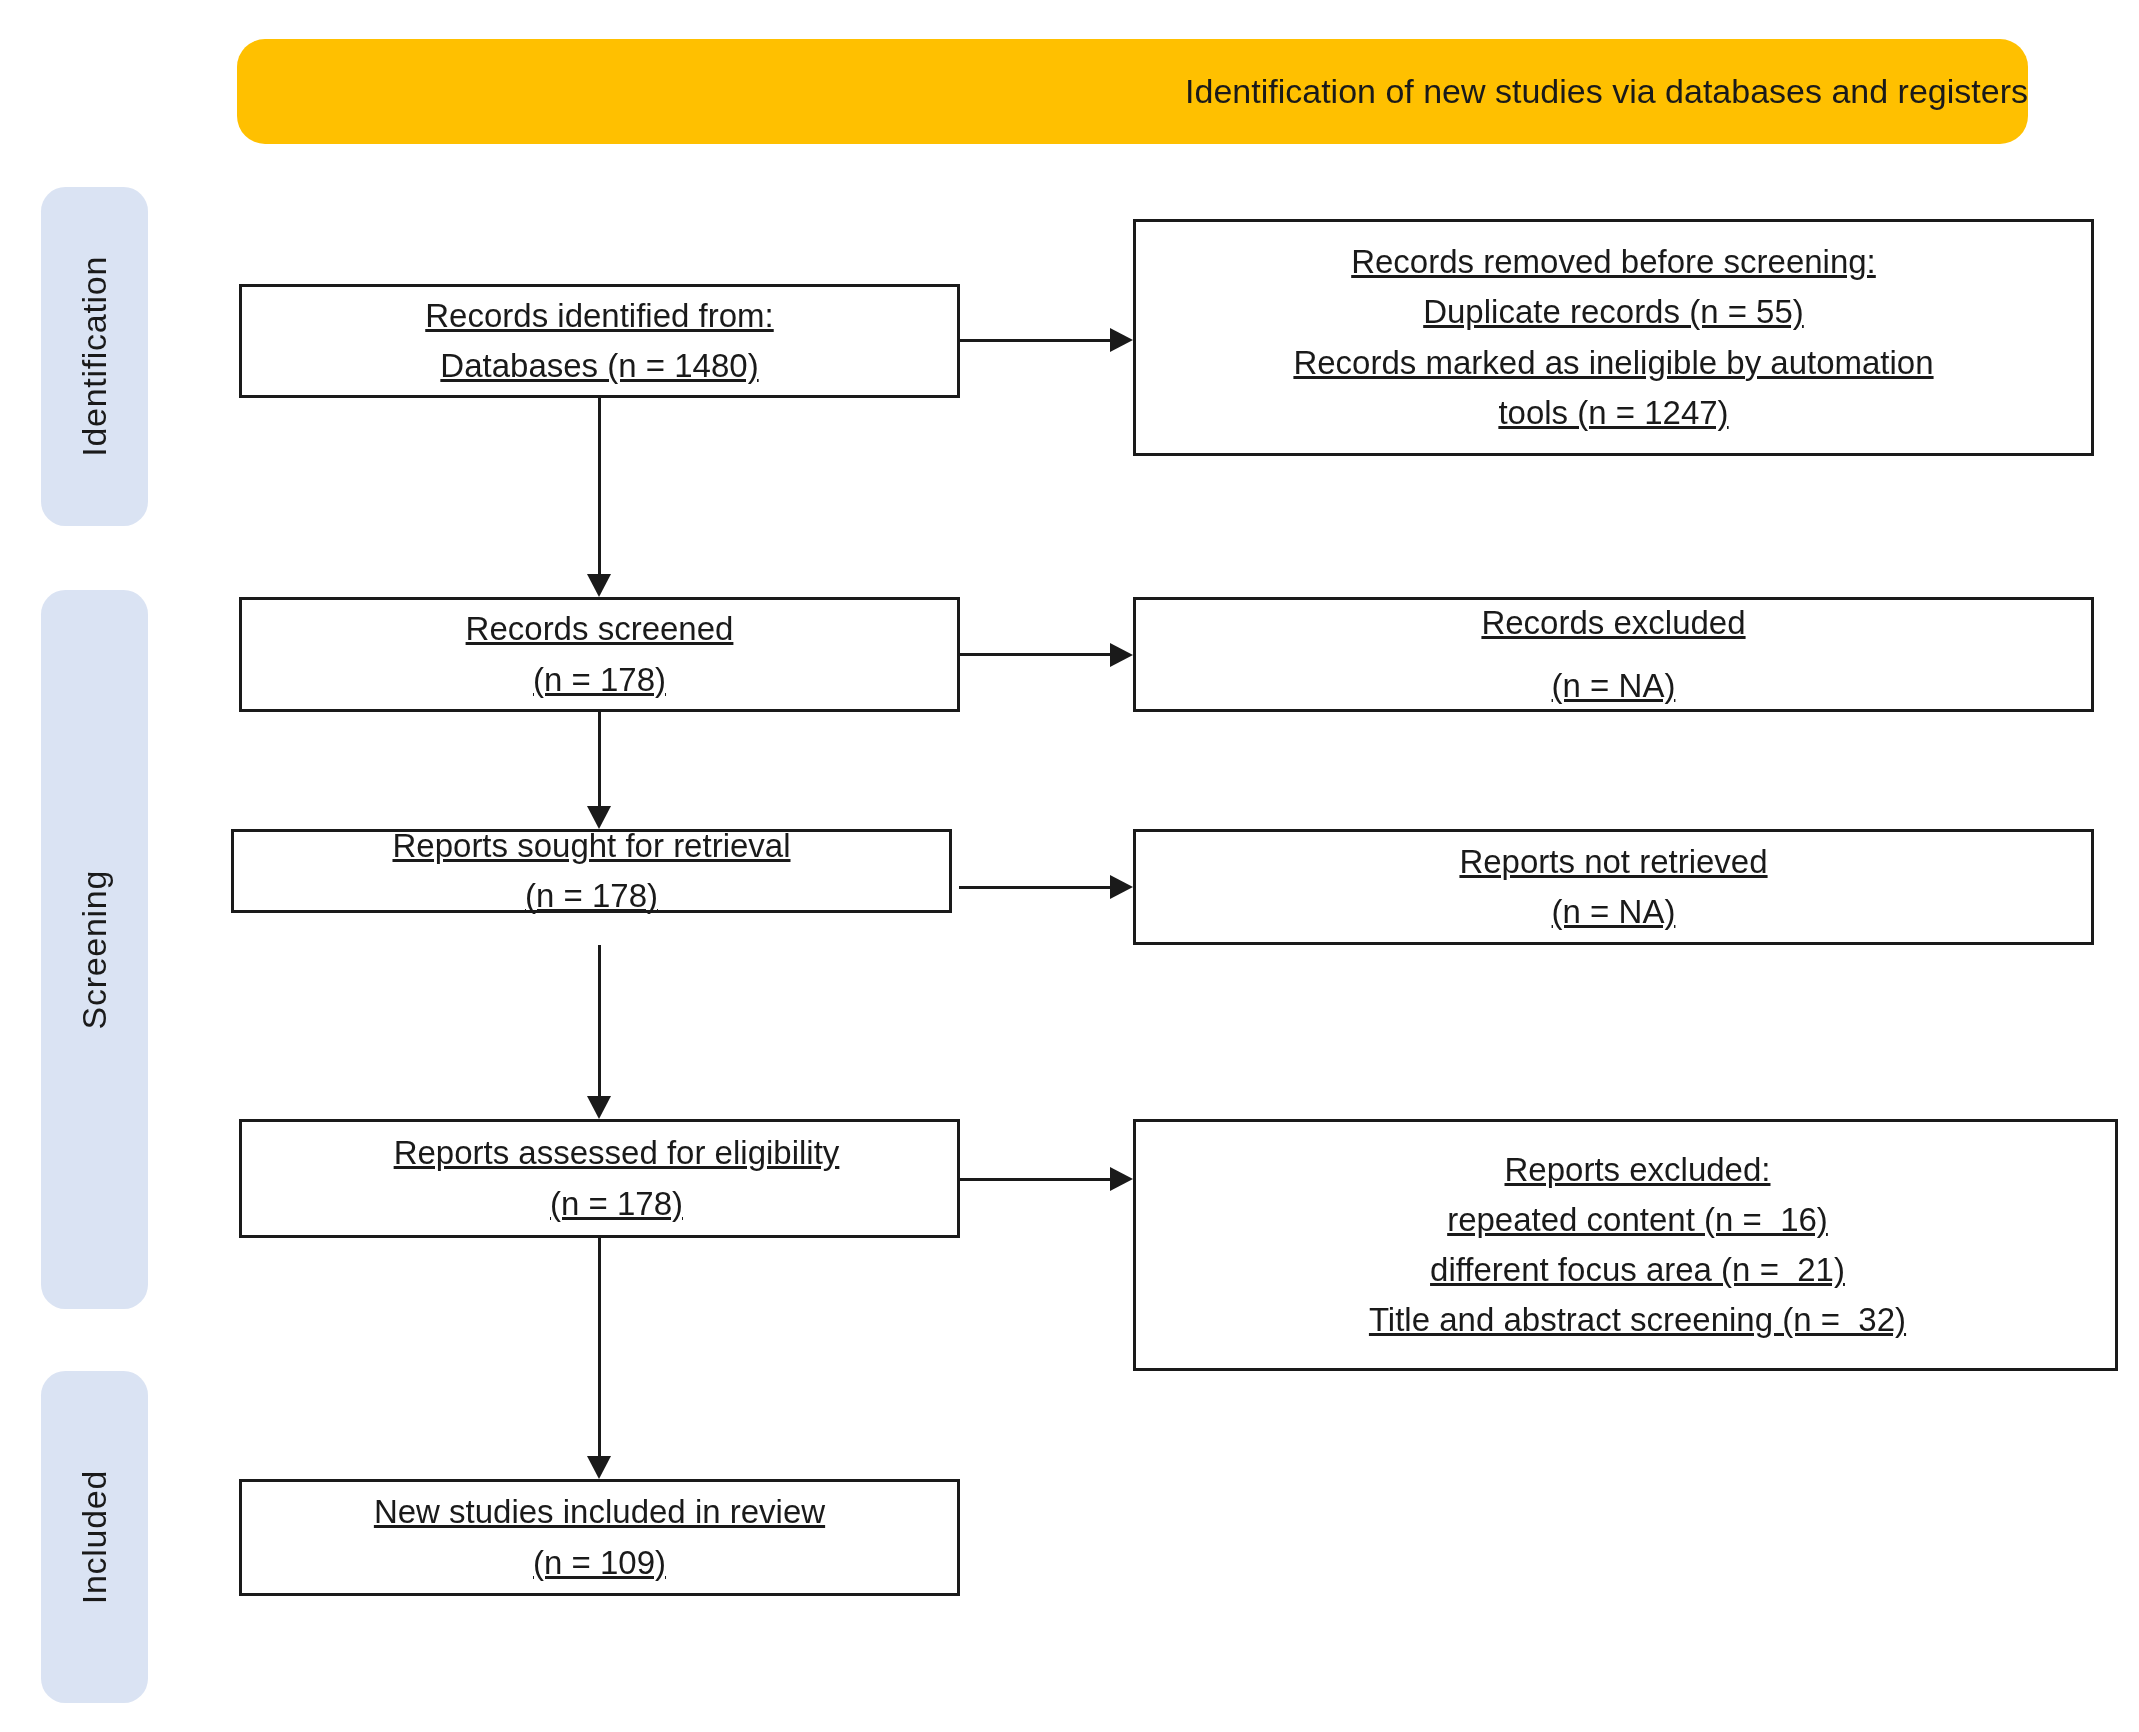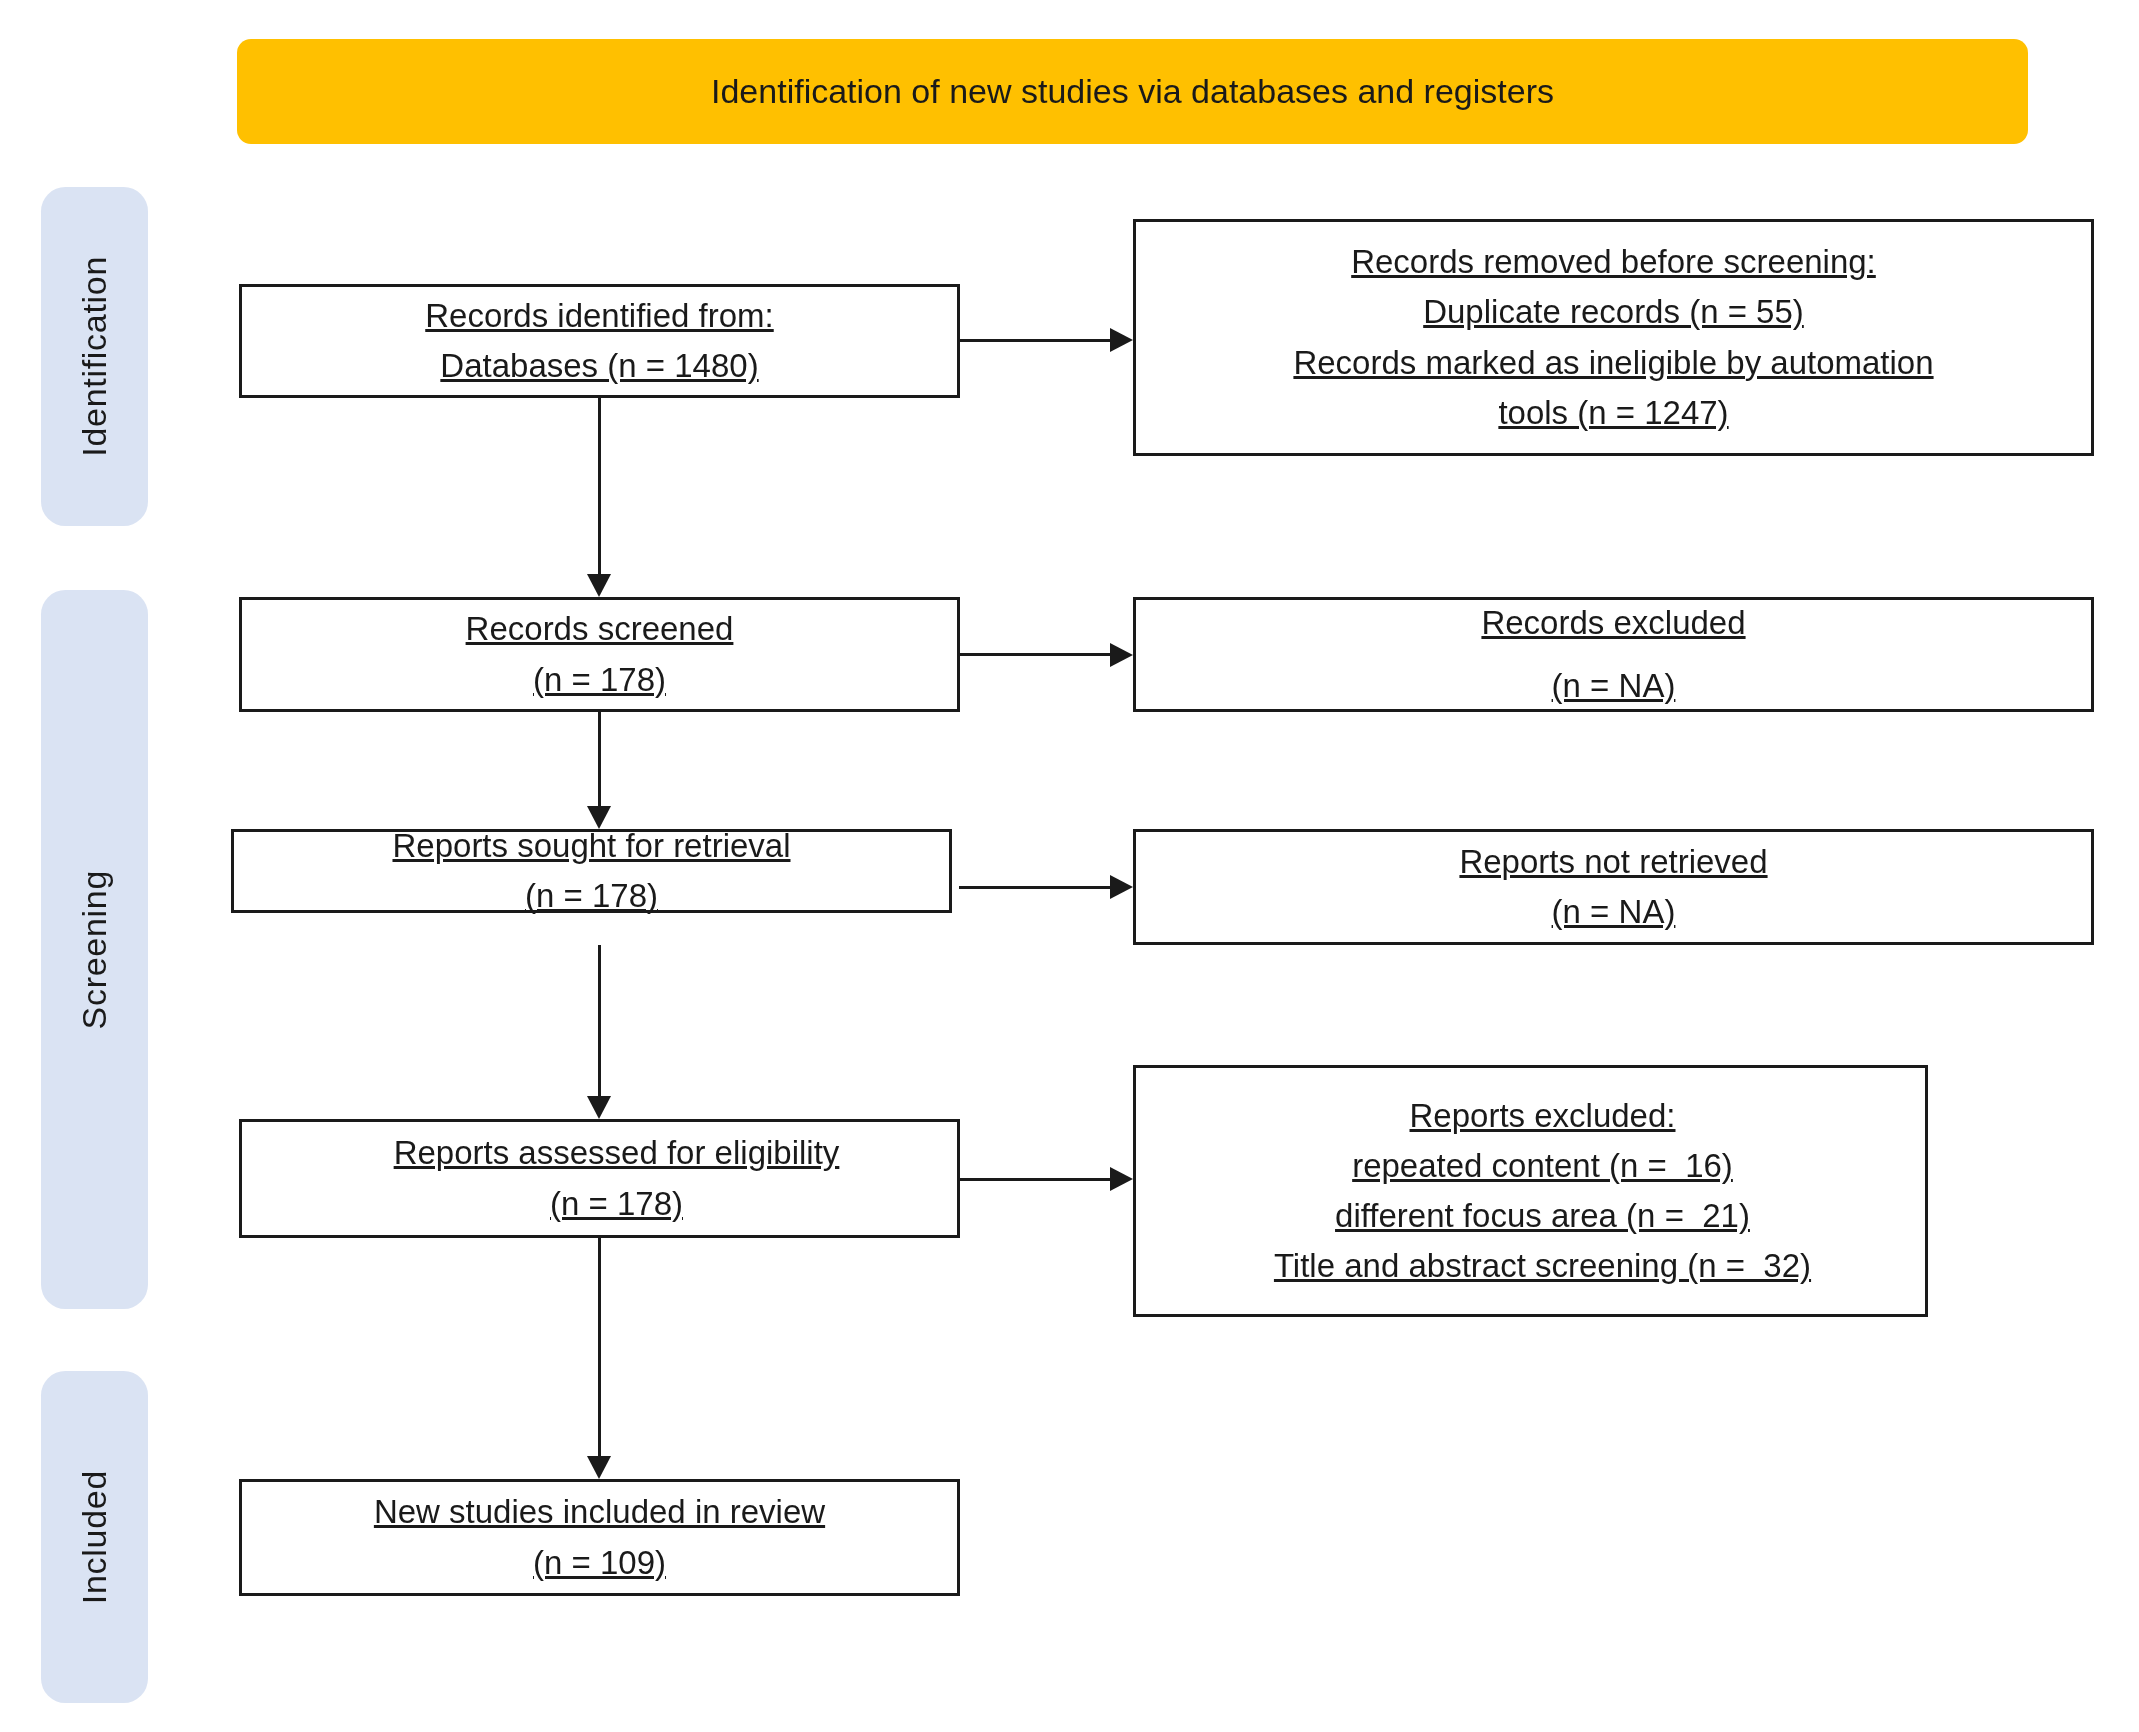--- a/index.html
+++ b/index.html
@@ -9,22 +9,22 @@
     height: 1733px;
     background: #ffffff;
     font-family: "Liberation Sans", sans-serif;
     color: #1a1a1a;
     overflow: hidden;
   }
   .banner {
     position: absolute;
     left: 237px; top: 39px;
     width: 1791px; height: 105px;
-    border-radius: 14px;
-    display: flex; align-items: center; justify-content: center;
+    border-radius: 28px;
+    display: flex; align-items: center; justify-content: flex-end;
     font-size: 34px;
     color: #1a1a1a;
   }
   .stage {
     position: absolute;
     left: 41px; width: 107px;
     border-radius: 24.4px;
     display: flex; align-items: center; justify-content: center;
   }
   .stage-label {
@@ -125,21 +125,21 @@
   <div class="fbox" style="left:1133px; top:597px; width:961px; height:115px;gap:12px;">
     <div class="bline">Records excluded</div>
     <div class="bline">(n = NA)</div>
   </div>
 
   <div class="fbox" style="left:1133px; top:829px; width:961px; height:116px;">
     <div class="bline">Reports not retrieved</div>
     <div class="bline">(n = NA)</div>
   </div>
 
-  <div class="fbox" style="left:1133px; top:1065px; width:795px; height:252px;padding-left:24px;">
+  <div class="fbox" style="left:1133px; top:1119px; width:985px; height:252px;padding-left:24px;">
     <div class="bline">Reports excluded:</div>
     <div class="bline">repeated content (n =  16)</div>
     <div class="bline">different focus area (n =  21)</div>
     <div class="bline">Title and abstract screening (n =  32)</div>
   </div>
 
   <div class="vline" style="left:598px; top:398px; height:178px;"></div>
   <div class="head-down" style="left:587px; top:574px;"></div>
 
   <div class="vline" style="left:598px; top:712px; height:95px;"></div>

